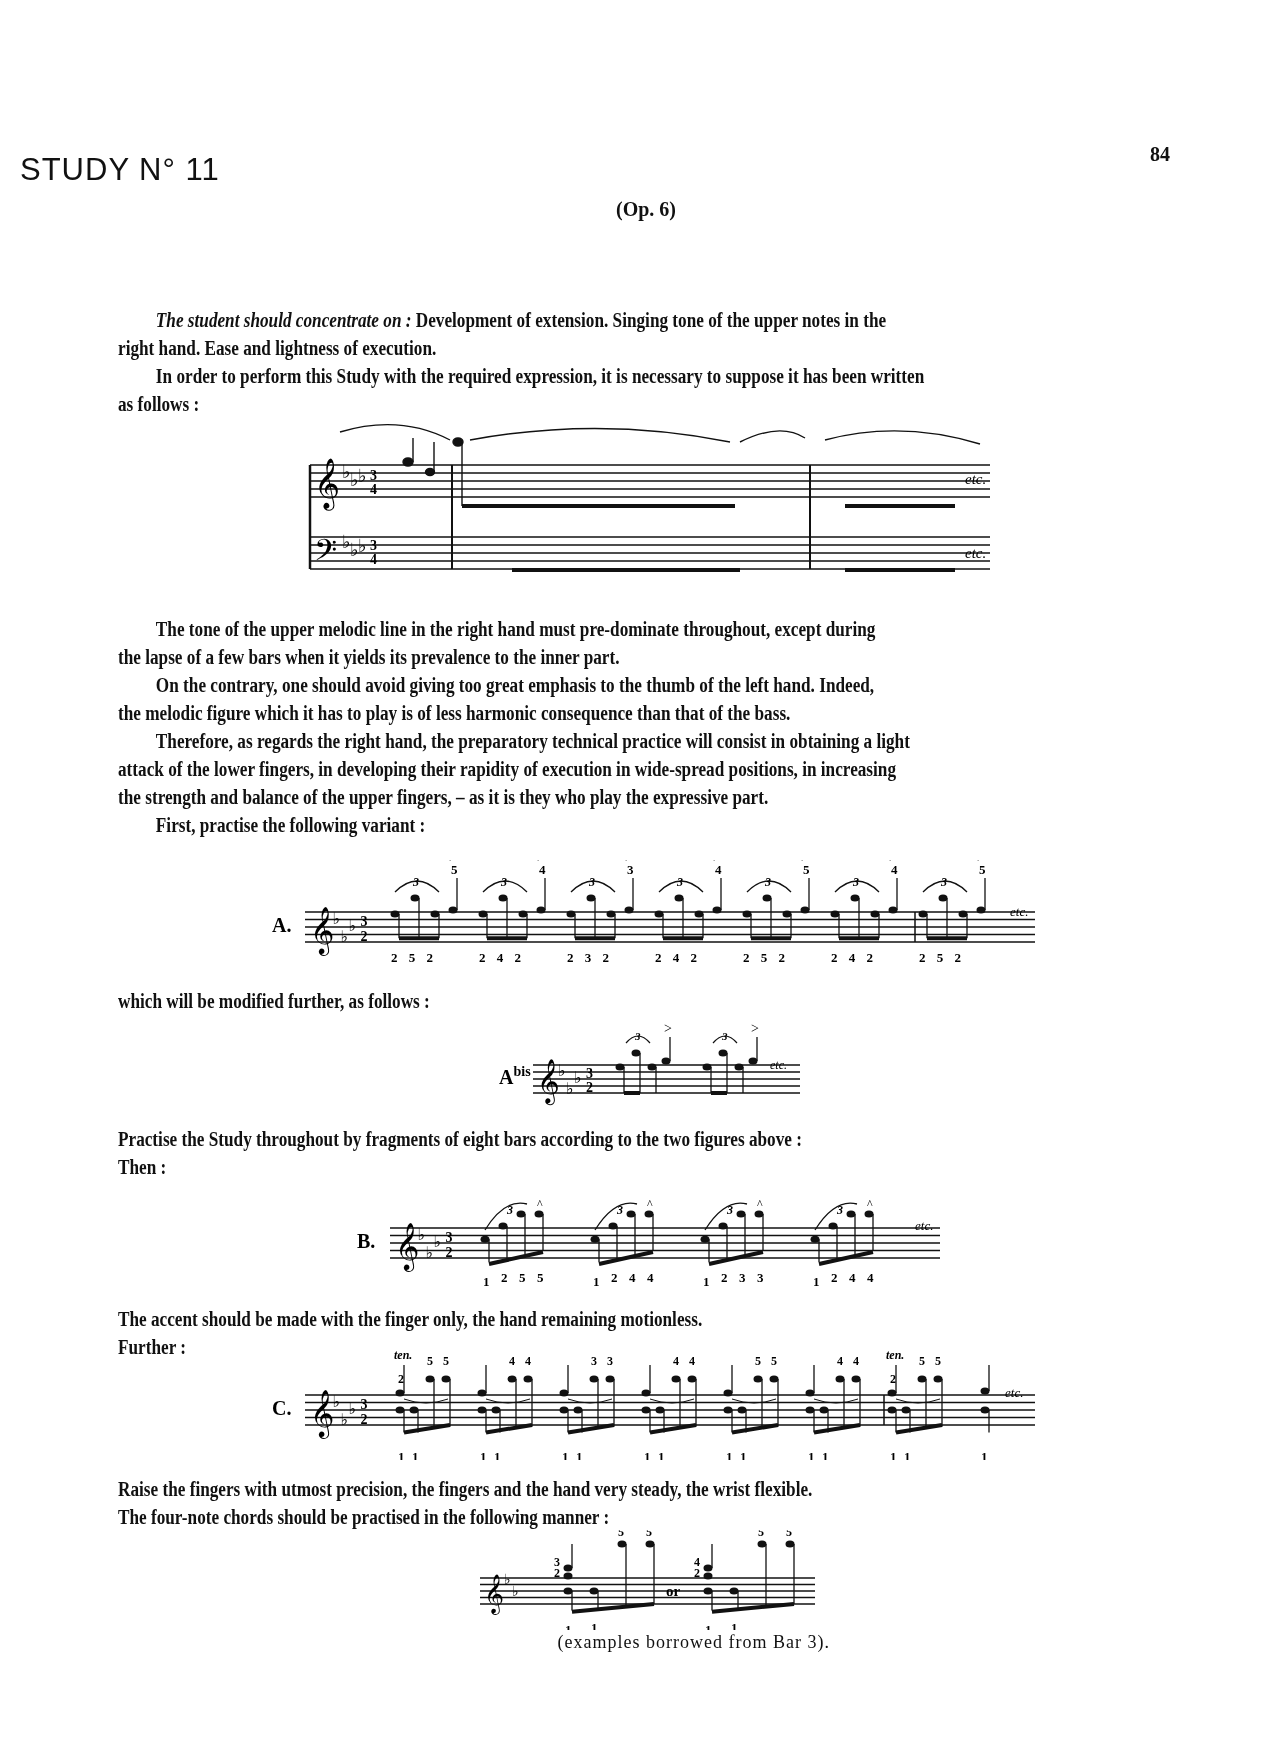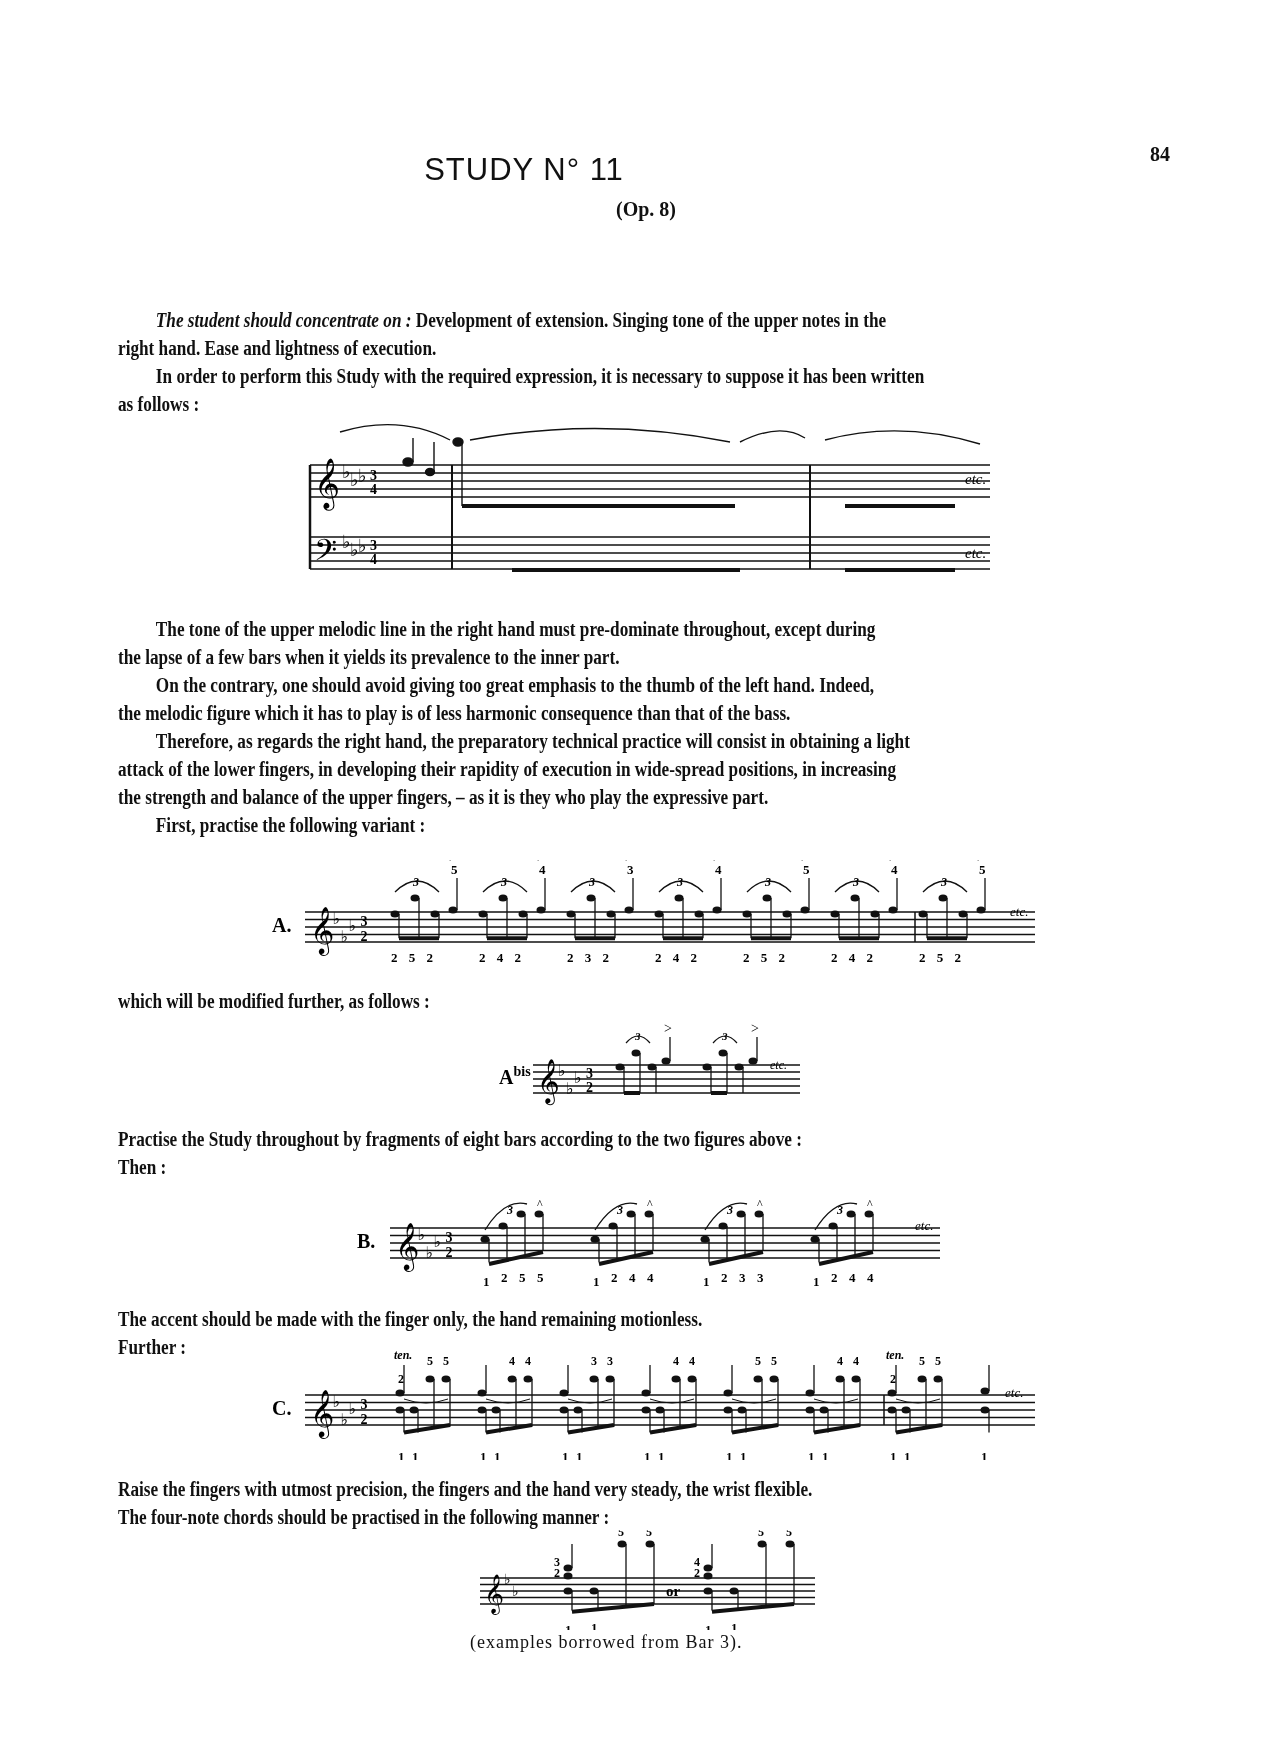--- a/index.html
+++ b/index.html
@@ -1,36 +1,36 @@
 <!DOCTYPE html>
 <html><head>
 <meta charset="utf-8">
 <style>
   html, body { margin: 0; padding: 0; background: #ffffff; }
   body { width: 1272px; height: 1744px; position: relative; overflow: hidden;
          font-family: "Liberation Serif", "DejaVu Serif", serif; color: #111; }
   .abs { position: absolute; }
   .page-number { left: 1150px; top: 143px; font-size: 20px; font-weight: bold; }
-  .title { left: 0; width: 1028px; top: 152px; text-align: center; font-family: "Liberation Sans", sans-serif;
+  .title { left: 0; width: 1028px; top: 152px; font-family: "Liberation Sans", sans-serif;
            font-size: 31px; letter-spacing: 1px; padding-left: 20px; box-sizing: border-box; }
   .subtitle { left: 0; width: 1272px; top: 198px; text-align: center; font-size: 20px; font-weight: bold; padding-left: 20px; box-sizing: border-box; }
   .para { left: 118px; width: 1064px; font-size: 20px; line-height: 28px; text-align: justify;
           font-weight: bold; transform: scaleX(0.86); transform-origin: left top; width: 1237px; }
   .para .indent { display: inline-block; width: 44px; }
   .para i { font-style: italic; }
   .line { display: block; white-space: nowrap; }
   svg text { font-family: "Liberation Serif", serif; }
   .caption { font-size: 18px; letter-spacing: 1px; }
 </style>
 </head>
 <body>
 
 <div class="abs page-number">84</div>
 <div class="abs title">STUDY N° 11</div>
-<div class="abs subtitle">(Op. 8)</div>
+<div class="abs subtitle">(Op. 6)</div>
 
 <div class="abs para" style="top:306px;">
   <span class="line"><span class="indent"></span><i>The student should concentrate on :</i><span> Development of extension. Singing tone of the upper notes in the</span></span>
   <span class="line">right hand. Ease and lightness of execution.</span>
   <span class="line"><span class="indent"></span><span>In order to perform this Study with the required expression, it is necessary to suppose it has been written</span></span>
   <span class="line">as follows :</span>
 </div>
 
 <svg class="abs" style="left:300px;top:420px;" width="700" height="170" viewBox="0 0 700 170">
   <g stroke="#111" stroke-width="1.4">
@@ -536,13 +536,13 @@
     <ellipse cx="320" cy="14" rx="4.5" ry="3.5" fill="#111"></ellipse>
     <line x1="324" x2="324" y1="14" y2="74" stroke="#111" stroke-width="1.3"></line>
     <line x1="242" x2="324" y1="81.80000000000001" y2="74" stroke="#111" stroke-width="4"></line>
     <text x="224" y="36" font-size="12" font-weight="bold">4</text>
     <text x="224" y="47" font-size="12" font-weight="bold">2</text>
     <text x="288" y="6" font-size="12" font-weight="bold">5</text>
     <text x="316" y="6" font-size="12" font-weight="bold">5</text>
     <text x="235" y="104" font-size="13" font-weight="bold">1</text>
     <text x="261" y="102" font-size="13" font-weight="bold">1</text>
   </svg>
-<div class="abs caption" style="left:470px;top:1632px;width:360px;text-align:left;">(examples borrowed from Bar 3).</div>
+<div class="abs caption" style="left:470px;top:1632px;width:360px;text-align:right;">(examples borrowed from Bar 3).</div>
 
 </body></html>

